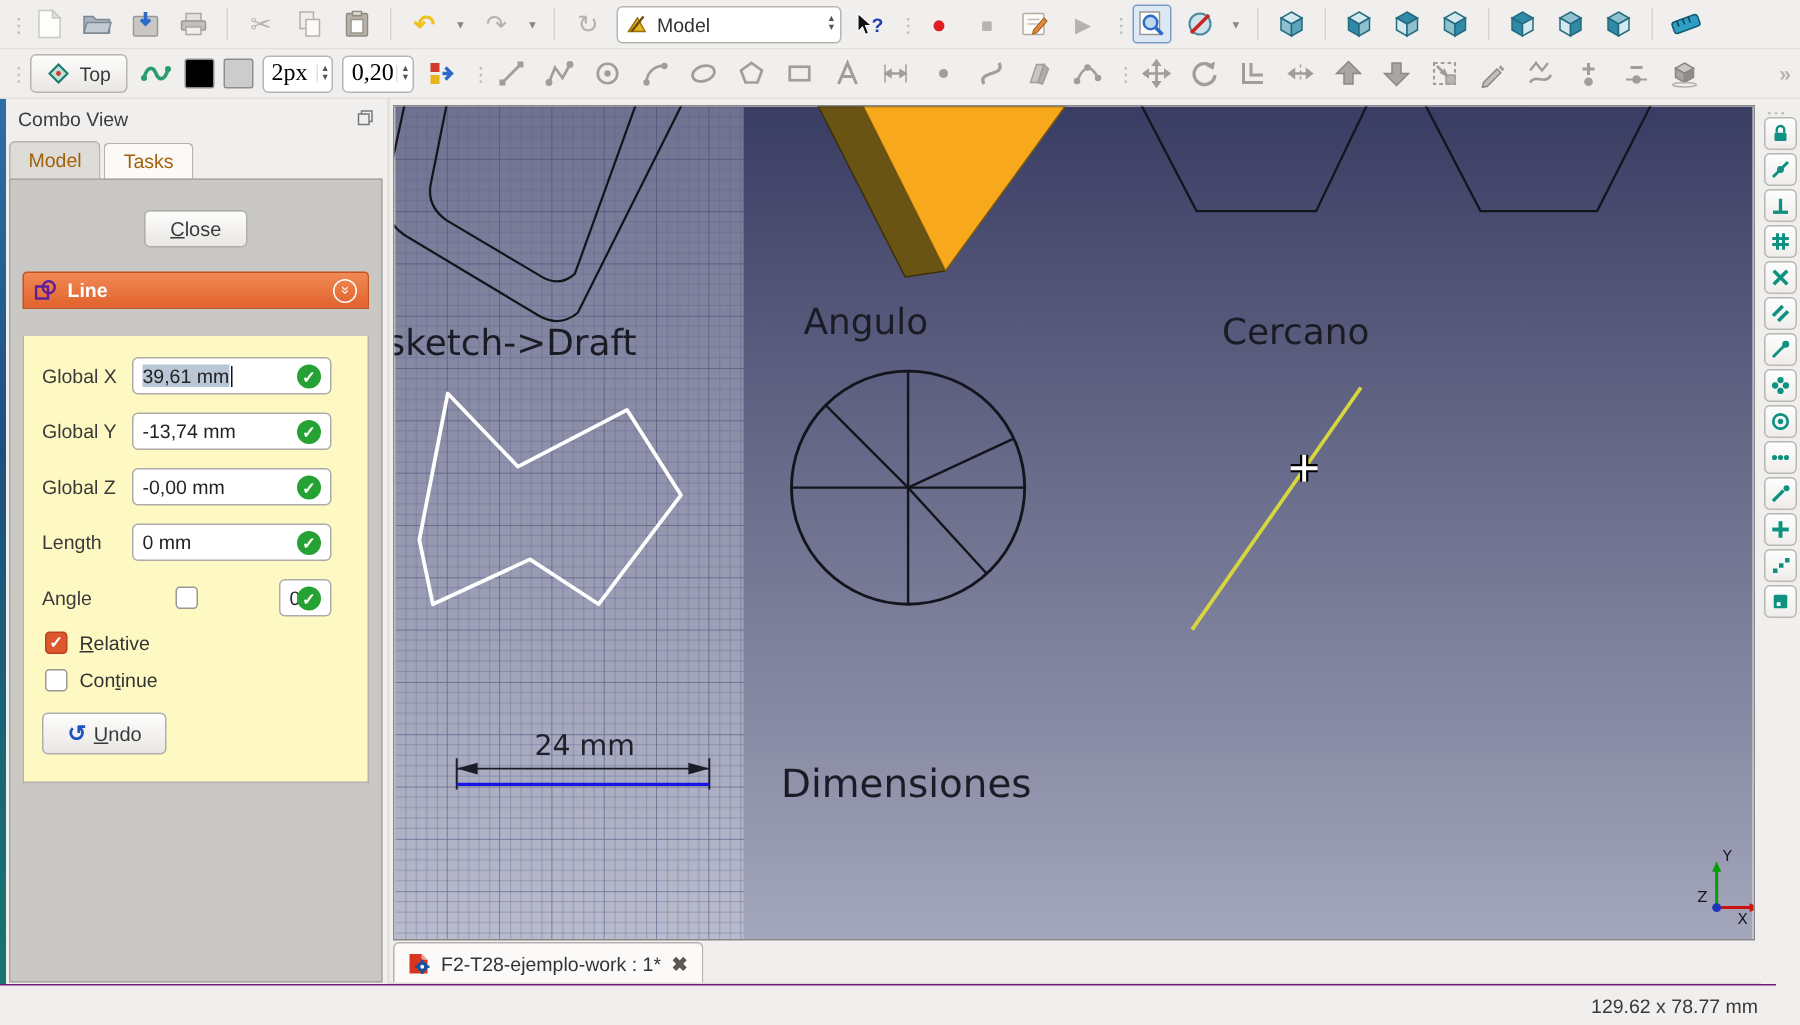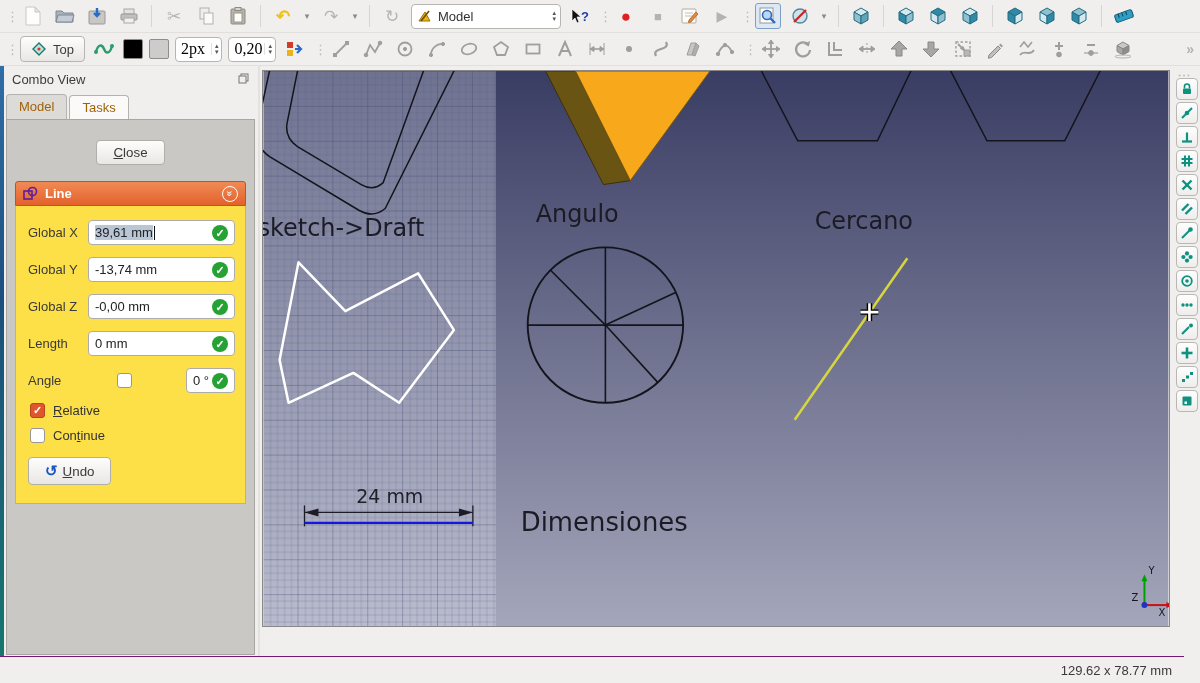--- a/index.html
+++ b/index.html
@@ -55,21 +55,21 @@
          border-radius:4px; padding:4px 16px; color:#3a3a3a; }
   .u { text-decoration:underline; }
   .taskbox { margin:16px 8px 0; }
   .task-header { height:25px; background:linear-gradient(#f08a55,#e2622c);
                  border:1px solid #c4531f; border-radius:3px 3px 0 0;
                  display:flex; align-items:center; padding:0 7px; gap:7px; }
   .task-header .title { color:#fff; font-weight:bold; }
   .collapse { margin-left:auto; width:16px; height:16px; border:1px solid #fff; border-radius:50%;
               color:#fff; font-size:10px; display:flex; align-items:center; justify-content:center; }
   .collapse span { transform:rotate(90deg); display:block; margin-top:-1px; }
-  .task-body { background:#fde047; border:1px solid #b2b0ad; border-top:none; padding:14px 10px 18px 12px; }
+  .task-body { background:#fef9c3; border:1px solid #b2b0ad; border-top:none; padding:14px 24px 18px 12px;margin-top:18px; }
   .frow { display:flex; align-items:center; margin-bottom:12px; }
   .flabel { width:60px; color:#3a3a3a; flex:none; }
   .field { flex:1; height:25px; background:#fff; border:1px solid #aeaca9; border-radius:4px;
            display:flex; align-items:center; padding:0 6px; font-size:13px; color:#222; position:relative; }
   .field .val { white-space:pre; }
   .sel { background:#b9c6d6; }
   .caret { display:inline-block; width:1px; height:14px; background:#111; margin-left:1px; }
   .okbadge { position:absolute; right:6px; top:4px; width:16px; height:16px; border-radius:50%;
              background:#25a233; color:#fff; font-size:11px; font-weight:bold;
              display:flex; align-items:center; justify-content:center; }
@@ -647,20 +647,38 @@
         <text x="888" y="505" font-size="10" fill="#16161e">Y</text>
         <text x="898" y="547" font-size="10" fill="#16161e">X</text>
         <text x="871" y="532" font-size="10" fill="#16161e">Z</text>
       </g>
 
       <g>
         <path d="M608,233 v18 M599,242 h18" stroke="#000" stroke-width="5.5"></path>
         <path d="M608,233 v18 M599,242 h18" stroke="#fff" stroke-width="2.6"></path>
       </g>
     </svg>
+    <div id="tabbar">
+      <div class="doc-tab">
+        <svg width="15" height="15" viewBox="0 0 15 15">
+            <path d="M1,1 h8 l4,4 v9 h-12 z" fill="#d8361f"></path>
+            <path d="M9,1 l4,4 h-4 z" fill="#f2a28f"></path>
+            <circle cx="9.5" cy="9.5" r="3.6" fill="#1a4f9c"></circle>
+            <circle cx="9.5" cy="9.5" r="1.3" fill="#fff"></circle>
+            <g stroke="#1a4f9c" stroke-width="1.6">
+              <line x1="9.5" y1="4.7" x2="9.5" y2="6.2"></line>
+              <line x1="9.5" y1="12.8" x2="9.5" y2="14.3"></line>
+              <line x1="4.7" y1="9.5" x2="6.2" y2="9.5"></line>
+              <line x1="12.8" y1="9.5" x2="14.3" y2="9.5"></line>
+            </g>
+          </svg>
+        <span>F2-T28-ejemplo-work : 1*</span>
+        <span class="x">✖</span>
+      </div>
+    </div>
   </div>
 
   <div id="snapbar">
     <span class="handle">⋮</span>
     <span class="snap-btn">
         <svg width="14" height="14" viewBox="0 0 14 14">
           <path d="M4.5,6.5 V4.5 a2.5,2.5 0 0 1 5,0 V6.5" fill="none" stroke="#0e9180" stroke-width="1.6"></path>
           <rect x="3" y="6.5" width="8" height="5.5" rx="1" fill="#0e9180"></rect>
         </svg>
       </span>

